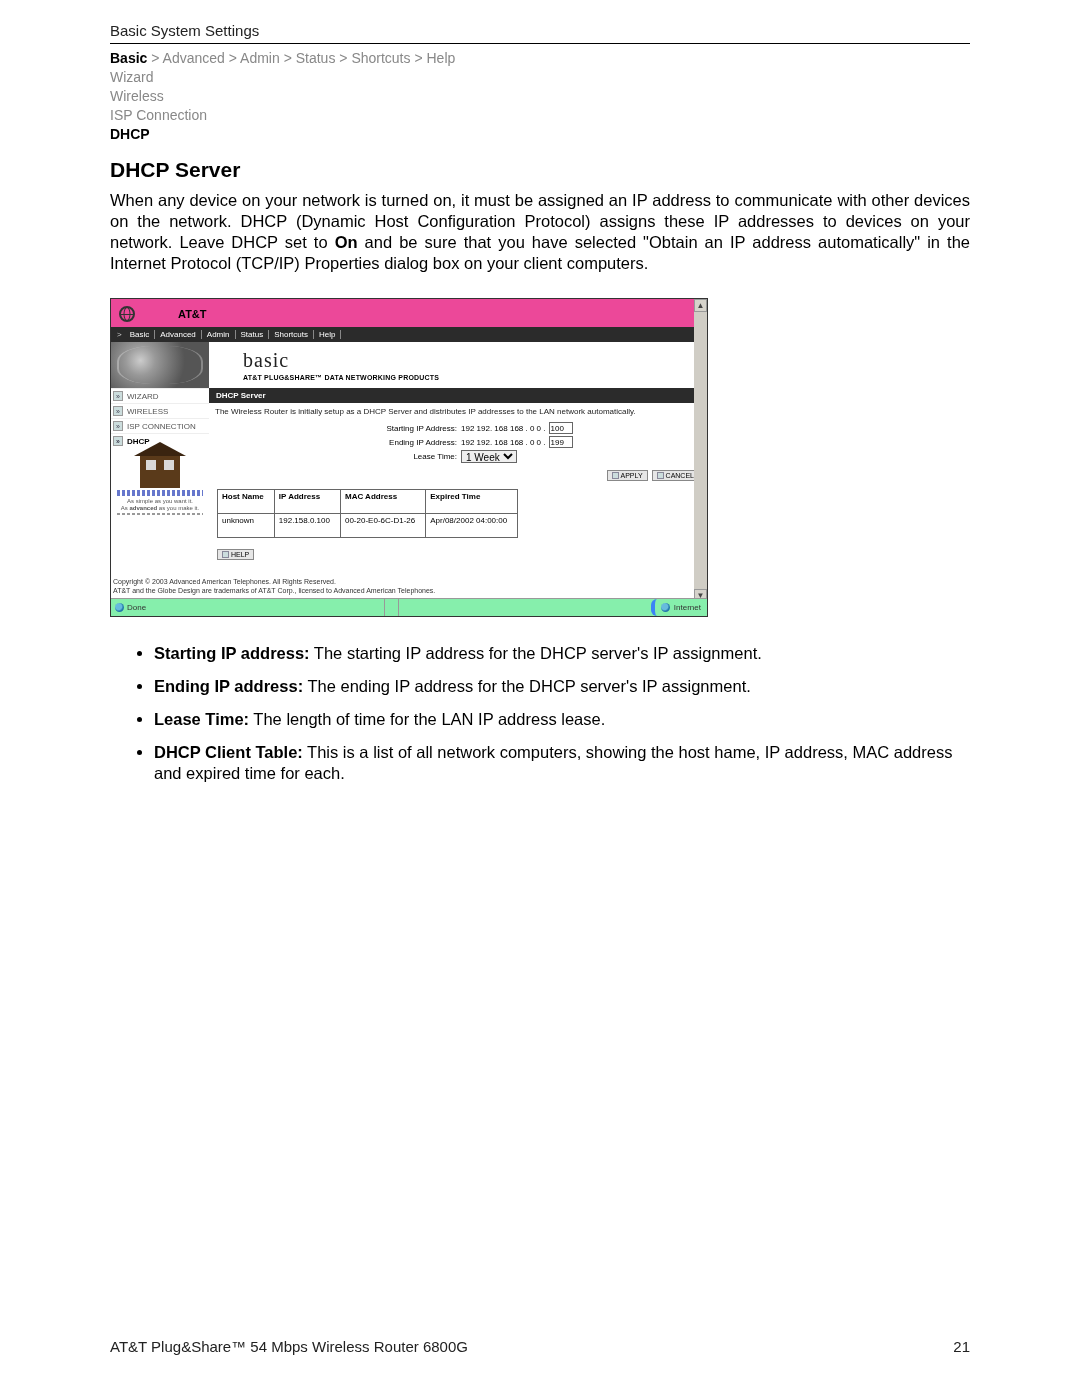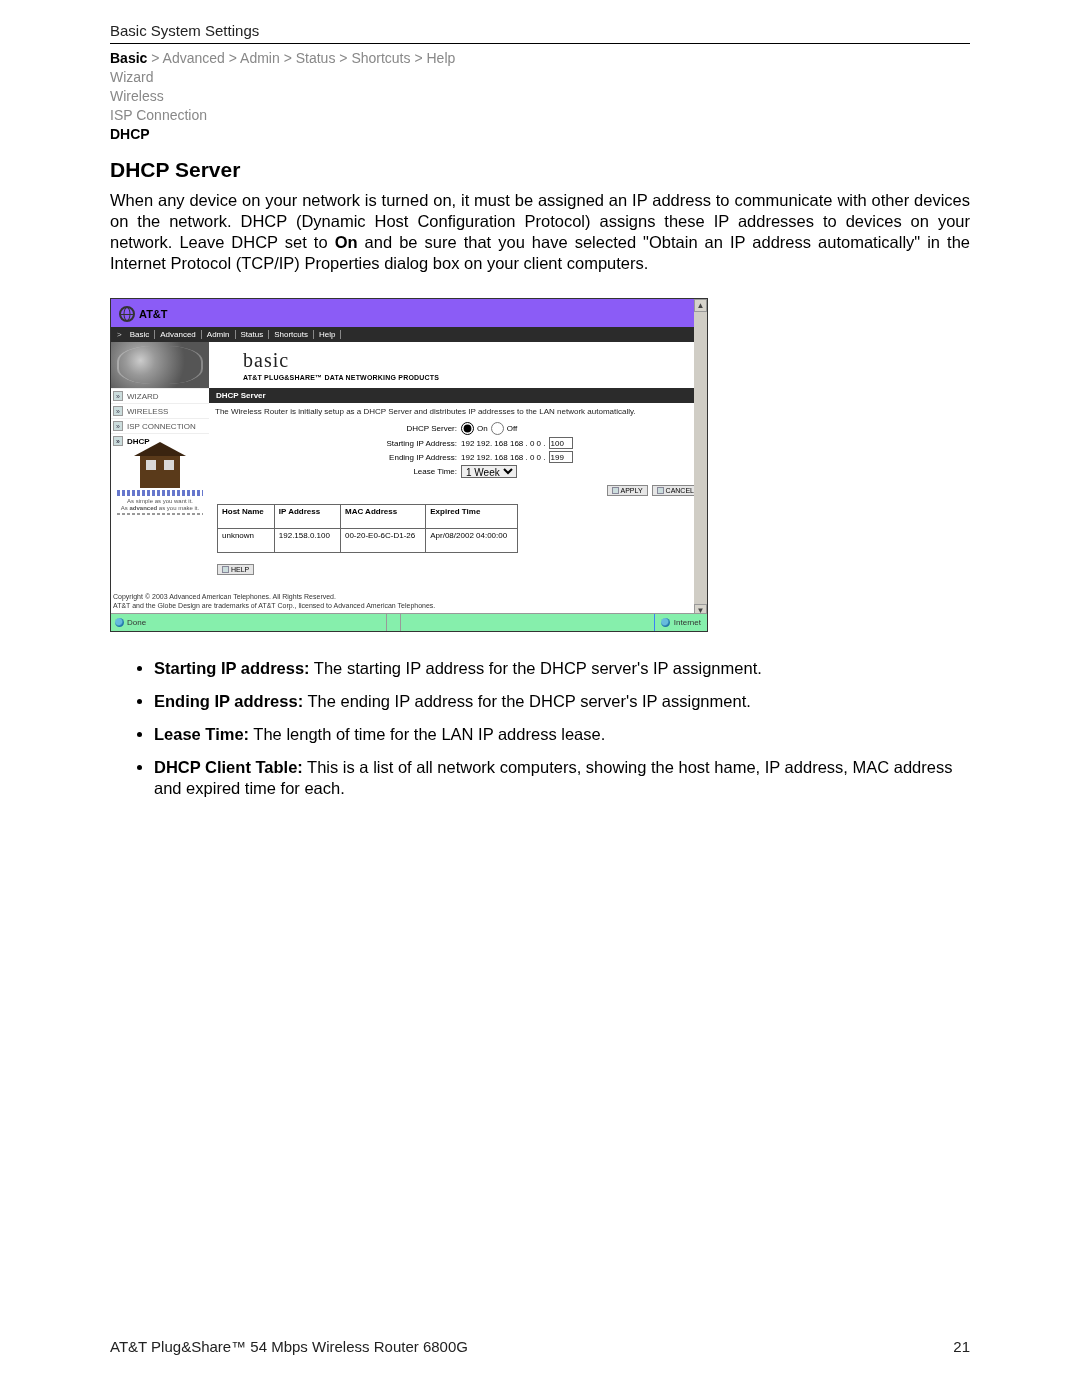--- a/index.html
+++ b/index.html
@@ -13,21 +13,21 @@
   .subnav { font-size: 14px; color: #888; line-height: 1.35; }
   .subnav .current { color: #000; font-weight: bold; }
   h2 { font-size: 21px; font-weight: bold; margin-top: 14px; margin-bottom: 8px; }
   .intro { font-size: 16.5px; line-height: 1.28; text-align: justify; }
   .intro b { font-weight: bold; }
 
   .shot-wrap { margin: 24px 0 0 0; position: relative; width: 598px; }
   .shot-border { border: 1px solid #333; background: #eee; }
   .shot-inner { background: #fff; margin: 0; }
 
-  .brand-row { display: flex; align-items: center; height: 28px; padding: 2px 12px 0 8px; background: #8b5cf6; }
+  .brand-row { display: flex; align-items: center; height: 28px; padding: 2px 12px 0 8px; background: #ec4899; gap: 39px; }
   .globe { width: 16px; height: 16px; border: 2px solid #333; border-radius: 50%; margin-right: 4px; position: relative; }
   .globe::before { content: ""; position: absolute; left: 50%; top: -1px; bottom: -1px; width: 5px; border: 1.5px solid #333; border-radius: 50%; transform: translateX(-50%); }
   .globe::after { content: ""; position: absolute; left: -1px; right: -1px; top: 50%; height: 0; border-top: 1.5px solid #333; }
   .brand-text { font-size: 11px; font-weight: bold; }
 
   .tabbar { background: #2b2b2b; color: #fff; height: 15px; display: flex; align-items: center; font-size: 8px; padding-left: 6px; gap: 0; }
   .tabbar .tab { padding: 0 5px; border-right: 1px solid #888; cursor: pointer; }
   .tabbar .tab:first-child { color: #fff; font-weight: bold; }
   .tabbar .gt { color: #ccc; padding-right: 3px; }
 
@@ -72,21 +72,21 @@
   table.client th { font-weight: bold; }
   .copyright { font-size: 7px; color: #333; padding: 10px 0 6px 2px; line-height: 1.25; }
 
   .scrollbar { position: absolute; right: 0; top: 0; bottom: 14px; width: 13px; background: #d0cdc5; }
   .scroll-up, .scroll-down { position: absolute; left: 0; right: 0; height: 13px; background: #d6d3cb; border: 1px solid #999; font-size: 8px; text-align: center; line-height: 11px; color: #444; }
   .scroll-up { top: 0; }
   .scroll-down { bottom: 0; }
   .statusbar { position: absolute; left: 0; right: 0; bottom: 0; height: 18px; background: #86efac; border-top: 1px solid #999; display: flex; align-items: center; font-size: 8px; color: #333; }
   .statusbar .left { padding-left: 4px; display: inline-flex; align-items: center; gap: 3px; }
   .statusbar .ie { width: 9px; height: 9px; border-radius: 50%; background: radial-gradient(circle at 40% 40%, #6bd 0 40%, #27a 60%); display: inline-block; }
-  .statusbar .right { margin-left: auto; display: inline-flex; align-items: center; border-left: 1px solid #3b82f6; height: 100%; padding: 0 6px; gap: 4px; }
+  .statusbar .right { margin-left: auto; display: inline-flex; align-items: center; border-left: 4px solid #3b82f6; height: 100%; padding: 0 6px; gap: 4px; border-radius: 6px; }
   .statusbar .cell { border-left: 1px solid #999; height: 100%; width: 14px; }
   .statusbar .netico { width: 9px; height: 9px; background: radial-gradient(circle at 40% 40%, #6bd 0 40%, #27a 60%); border-radius: 50%; display: inline-block; }
 
   ul.bullets { margin: 26px 0 0 44px; list-style: disc; }
   ul.bullets li { font-size: 16.5px; line-height: 1.28; margin-bottom: 12px; padding-right: 4px; }
   ul.bullets li b { font-weight: bold; }
 
   .footer { position: absolute; bottom: 42px; left: 110px; right: 110px; display: flex; justify-content: space-between; font-size: 15px; color: #222; }
 </style>
 </head>
@@ -176,29 +176,20 @@
               <div><span>As </span><span class="adv">advanced</span><span> as you make it.</span></div>
             </div>
             <div class="tagline-rule"></div>
           </div>
 
           <div class="rightcol">
             <div class="bar">DHCP Server</div>
             <div class="desc">The Wireless Router is initially setup as a DHCP Server and distributes IP addresses to the LAN network automatically.</div>
 
             <div class="formarea">
-              <div class="formrow">
-                <div class="lbl">DHCP Server:</div>
-                <div class="val">
-                  <input type="radio" class="radio" checked="" style="">
-                  <span>On</span>
-                  <input type="radio" class="radio" style="">
-                  <span>Off</span>
-                </div>
-              </div>
               <div class="formrow">
                 <div class="lbl">Starting IP Address:</div>
                 <div class="val">
                   <span>192 192. 168 168 . 0 0 .</span>
                   <input class="input-sm" value="100" style="">
                 </div>
               </div>
               <div class="formrow">
                 <div class="lbl">Ending IP Address:</div>
                 <div class="val">

